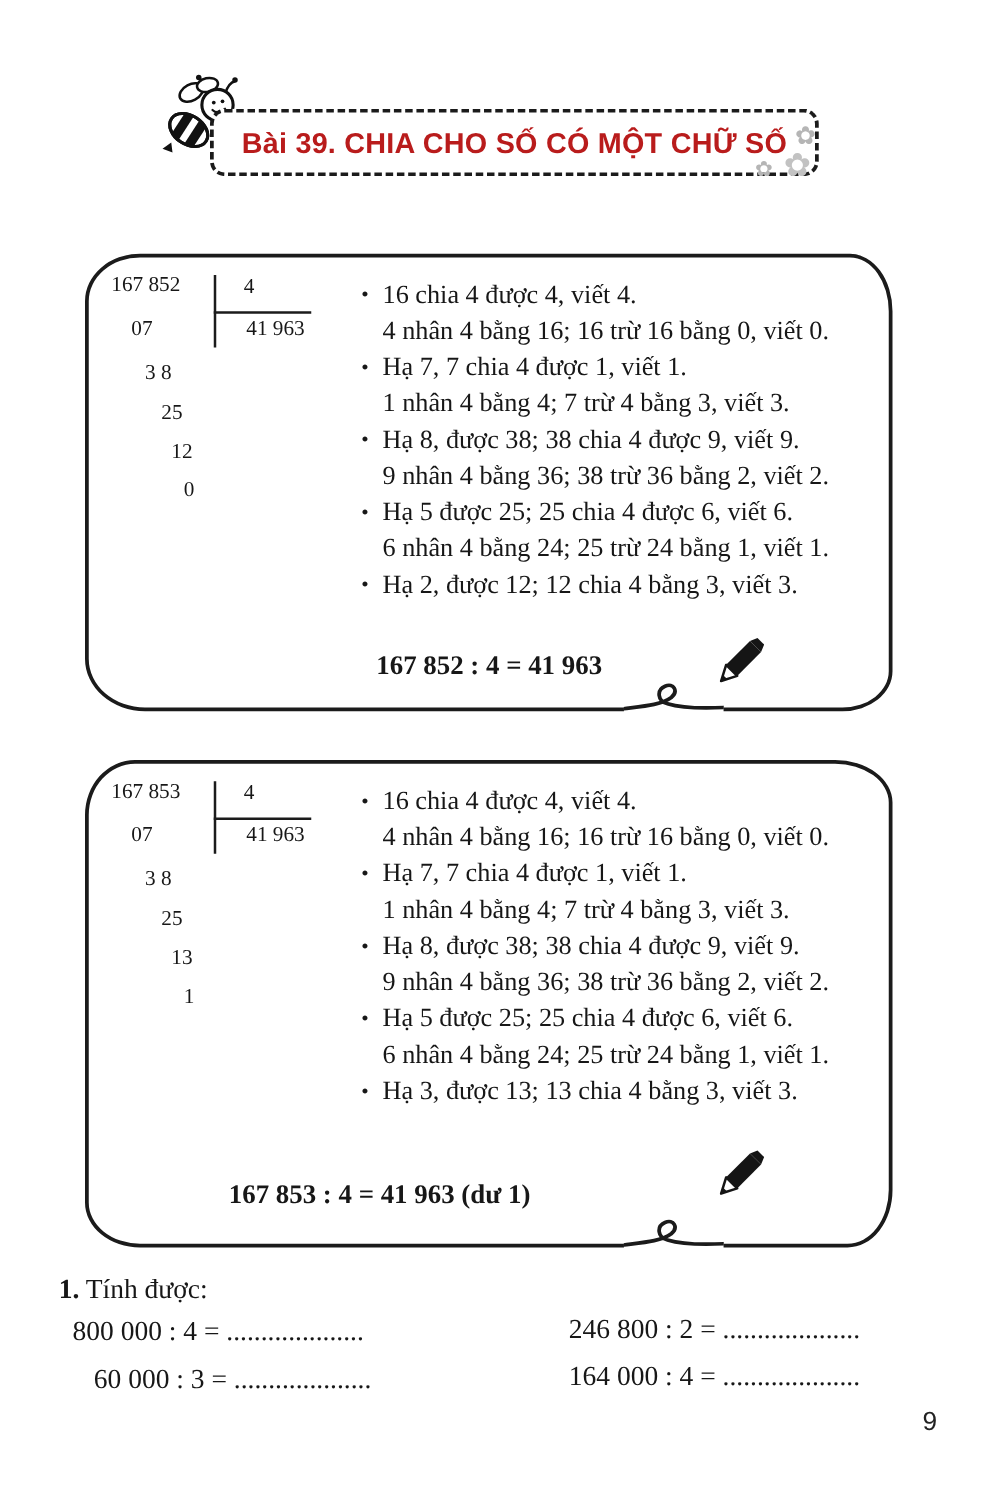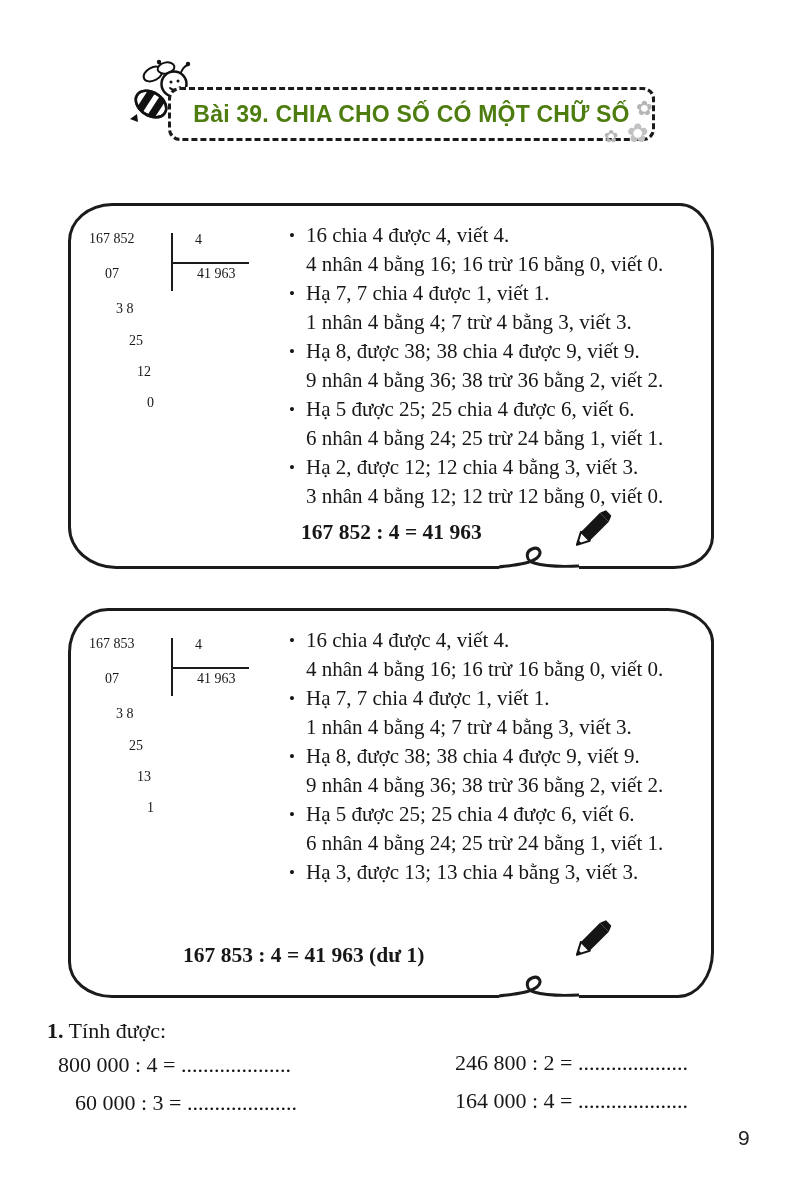--- a/index.html
+++ b/index.html
@@ -10,39 +10,39 @@
   }
 
   
   .title-box {
     position:absolute; left:168px; top:87px; width:487px; height:54px;
     border:3px dashed #1b1b1b; border-radius:12px; box-sizing:border-box;
     display:flex; align-items:center; justify-content:center; background:#fff;
   }
   .title-text {
     font-family:"Liberation Sans", sans-serif; font-weight:bold;
-    font-size:23px; white-space:nowrap; letter-spacing:0.2px; color:#4d7c0f;
+    font-size:23px; white-space:nowrap; letter-spacing:0.2px; color:#b91c1c;
   }
   .bee { position:absolute; left:128px; top:52px; width:70px; height:86px; }
   .flowers { position:absolute; left:606px; top:104px; width:64px; height:56px; }
   .flower { position:absolute; font-family:"DejaVu Sans", sans-serif; color:#b5b5b5; }
   .flower.f1 { left:30px; top:-8px;  font-size:20px; }
   .flower.f2 { left:21px; top:14px;  font-size:26px; color:#c2c2c2; }
   .flower.f3 { left:-2px; top:22px;  font-size:17px; }
 
   
   .example-box {
     position:absolute; left:68px; width:646px; background:#fff;
     border:3.5px solid #1b1b1b; box-sizing:border-box;
   }
   #box1 { top:203px; height:366px; border-radius:44px 34px 40px 48px / 38px 46px 32px 42px; }
   #box2 { top:608px; height:390px; border-radius:40px 46px 36px 44px / 44px 34px 46px 36px; }
 
   
-  .division { position:absolute; left:18px; top:25px; width:210px; height:200px; font-size:14px; }
+  .division { position:absolute; left:18px; top:12px; width:210px; height:200px; font-size:17px; }
   .division span { position:absolute; white-space:nowrap; }
   .dividend { left:0;   top:0; }
   .vline { position:absolute; left:82px; top:2px;  width:2px;  height:58px; background:#1b1b1b; }
   .hline { position:absolute; left:82px; top:31px; width:78px; height:2px;  background:#1b1b1b; }
   .divisor  { left:106px; top:1px; }
   .quotient { left:108px; top:35px; }
   .s0 { left:16px; top:35px; }
   .s1 { left:27px; top:70px; }
   .s2 { left:40px; top:102px; }
   .s3 { left:48px; top:133px; }
@@ -149,21 +149,20 @@
     <div class="b-cont">9 nhân 4 bằng 36; 38 trừ 36 bằng 2, viết 2.</div>
     <div class="b-first">
       <span class="bmark">•</span>
       <span>Hạ 5 được 25; 25 chia 4 được 6, viết 6.</span>
     </div>
     <div class="b-cont">6 nhân 4 bằng 24; 25 trừ 24 bằng 1, viết 1.</div>
     <div class="b-first">
       <span class="bmark">•</span>
       <span>Hạ 2, được 12; 12 chia 4 bằng 3, viết 3.</span>
     </div>
-    <div class="b-cont">3 nhân 4 bằng 12; 12 trừ 12 bằng 0, viết 0.</div>
   </div>
 
   <div class="result">167 852 : 4 = 41 963</div>
 
   <svg class="pencil" viewBox="0 0 62 62">
     <g transform="rotate(135 31 31)">
       <rect x="16" y="25" width="27" height="12.5" fill="#151515"></rect>
       <polygon points="16,25 10,27.5 10,35 16,37.5" fill="#151515"></polygon>
       <polygon points="43,25 43,37.5 55,31.2" fill="#fff" stroke="#151515" stroke-width="2" stroke-linejoin="round"></polygon>
       <polygon points="50.5,28.6 50.5,33.9 56,31.2" fill="#151515"></polygon>

